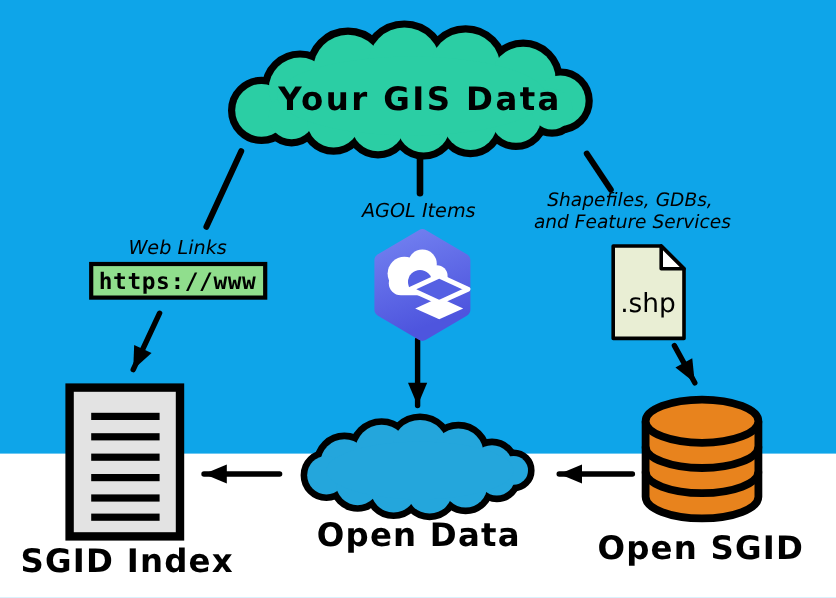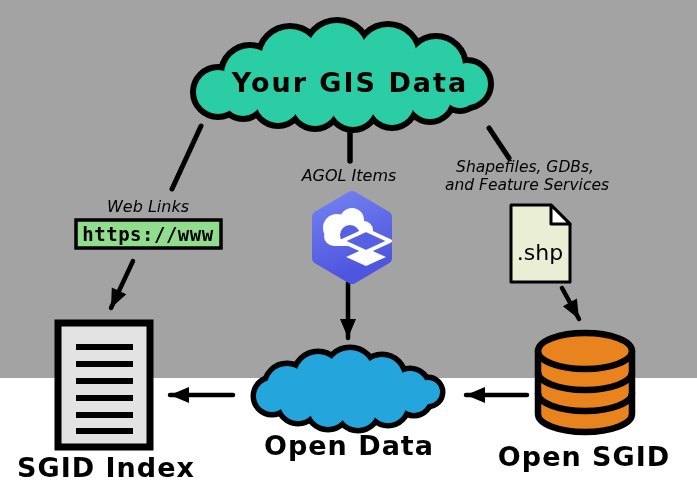--- a/index.html
+++ b/index.html
@@ -8,21 +8,21 @@
     background: #ffffff;
     width: 697px;
     height: 498px;
     overflow: hidden;
     font-family: "DejaVu Sans", sans-serif;
   }
   .stage {
     position: relative;
     width: 697px;
     height: 378px;
-    background: #a3a3a3;
+    background: #0ea5e9;
   }
   svg { display: block; }
   text { fill: #000000; }
   .node-label {
     font-family: "DejaVu Sans", sans-serif;
     font-weight: bold;
     font-size: 27px;
     letter-spacing: 1px;
   }
   .caption {

